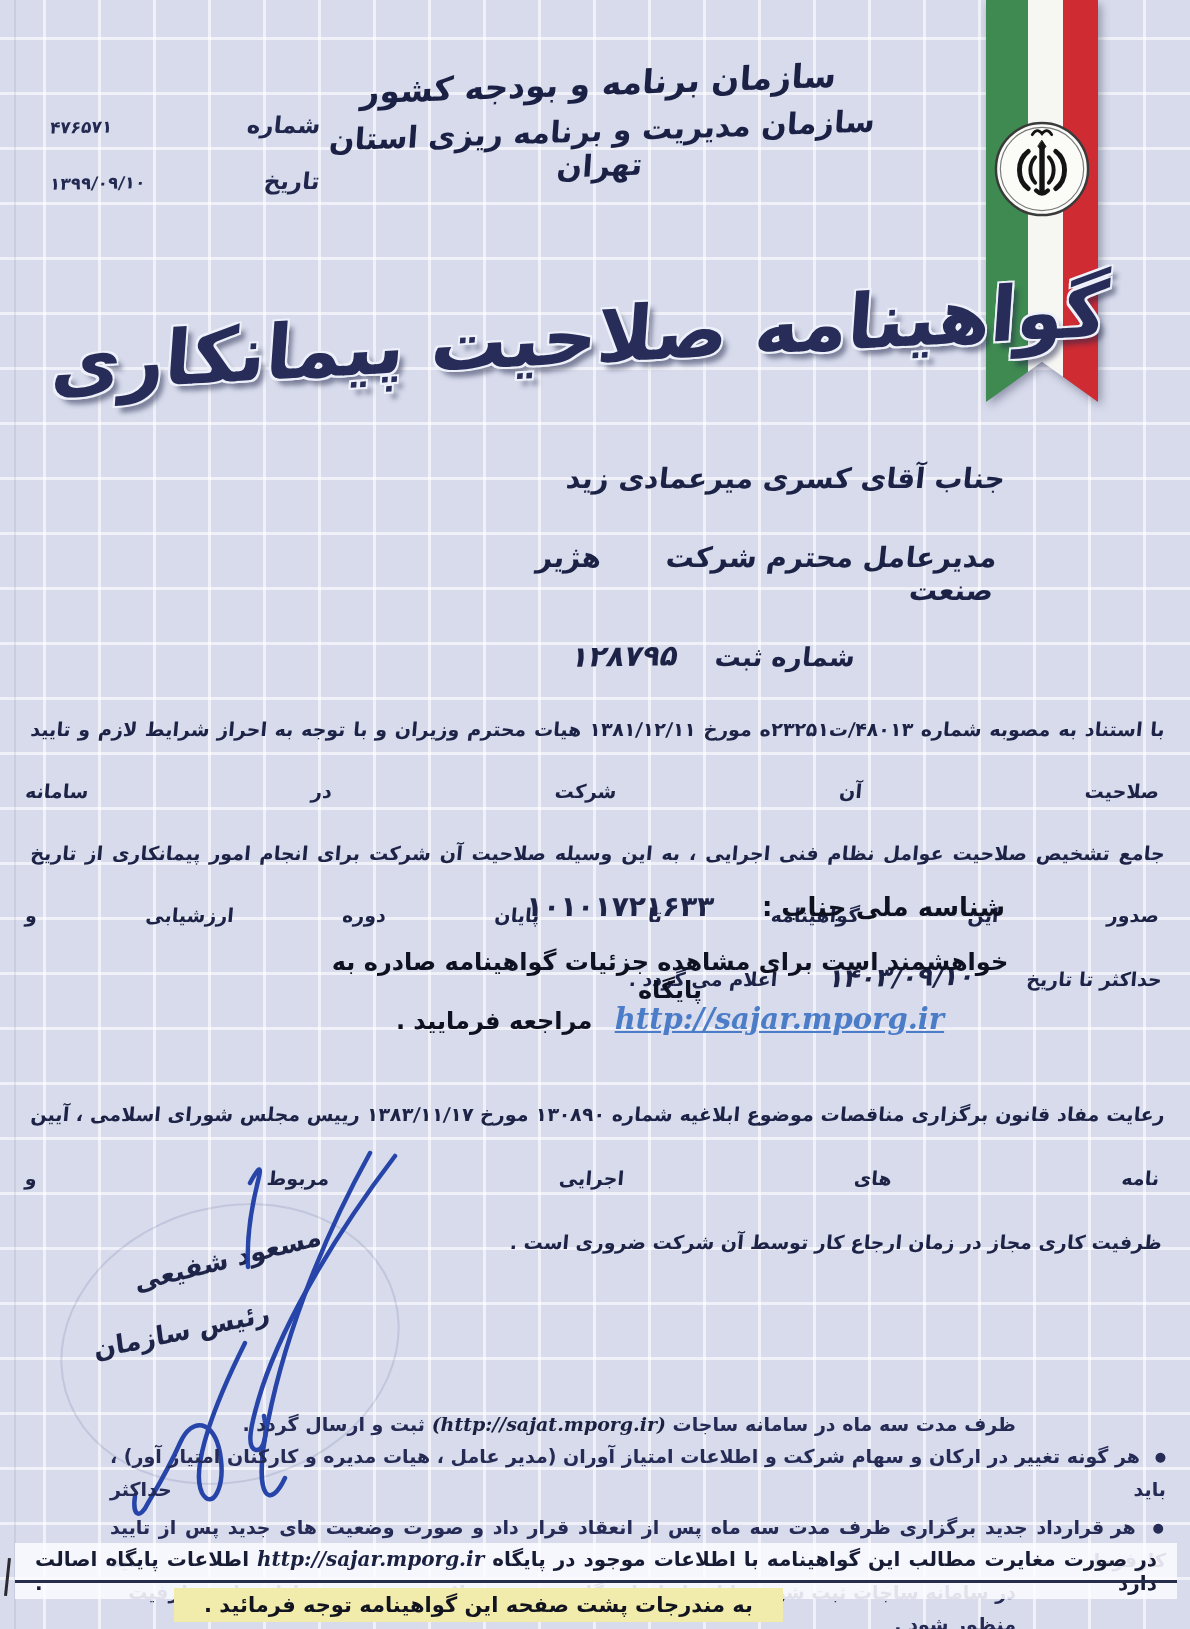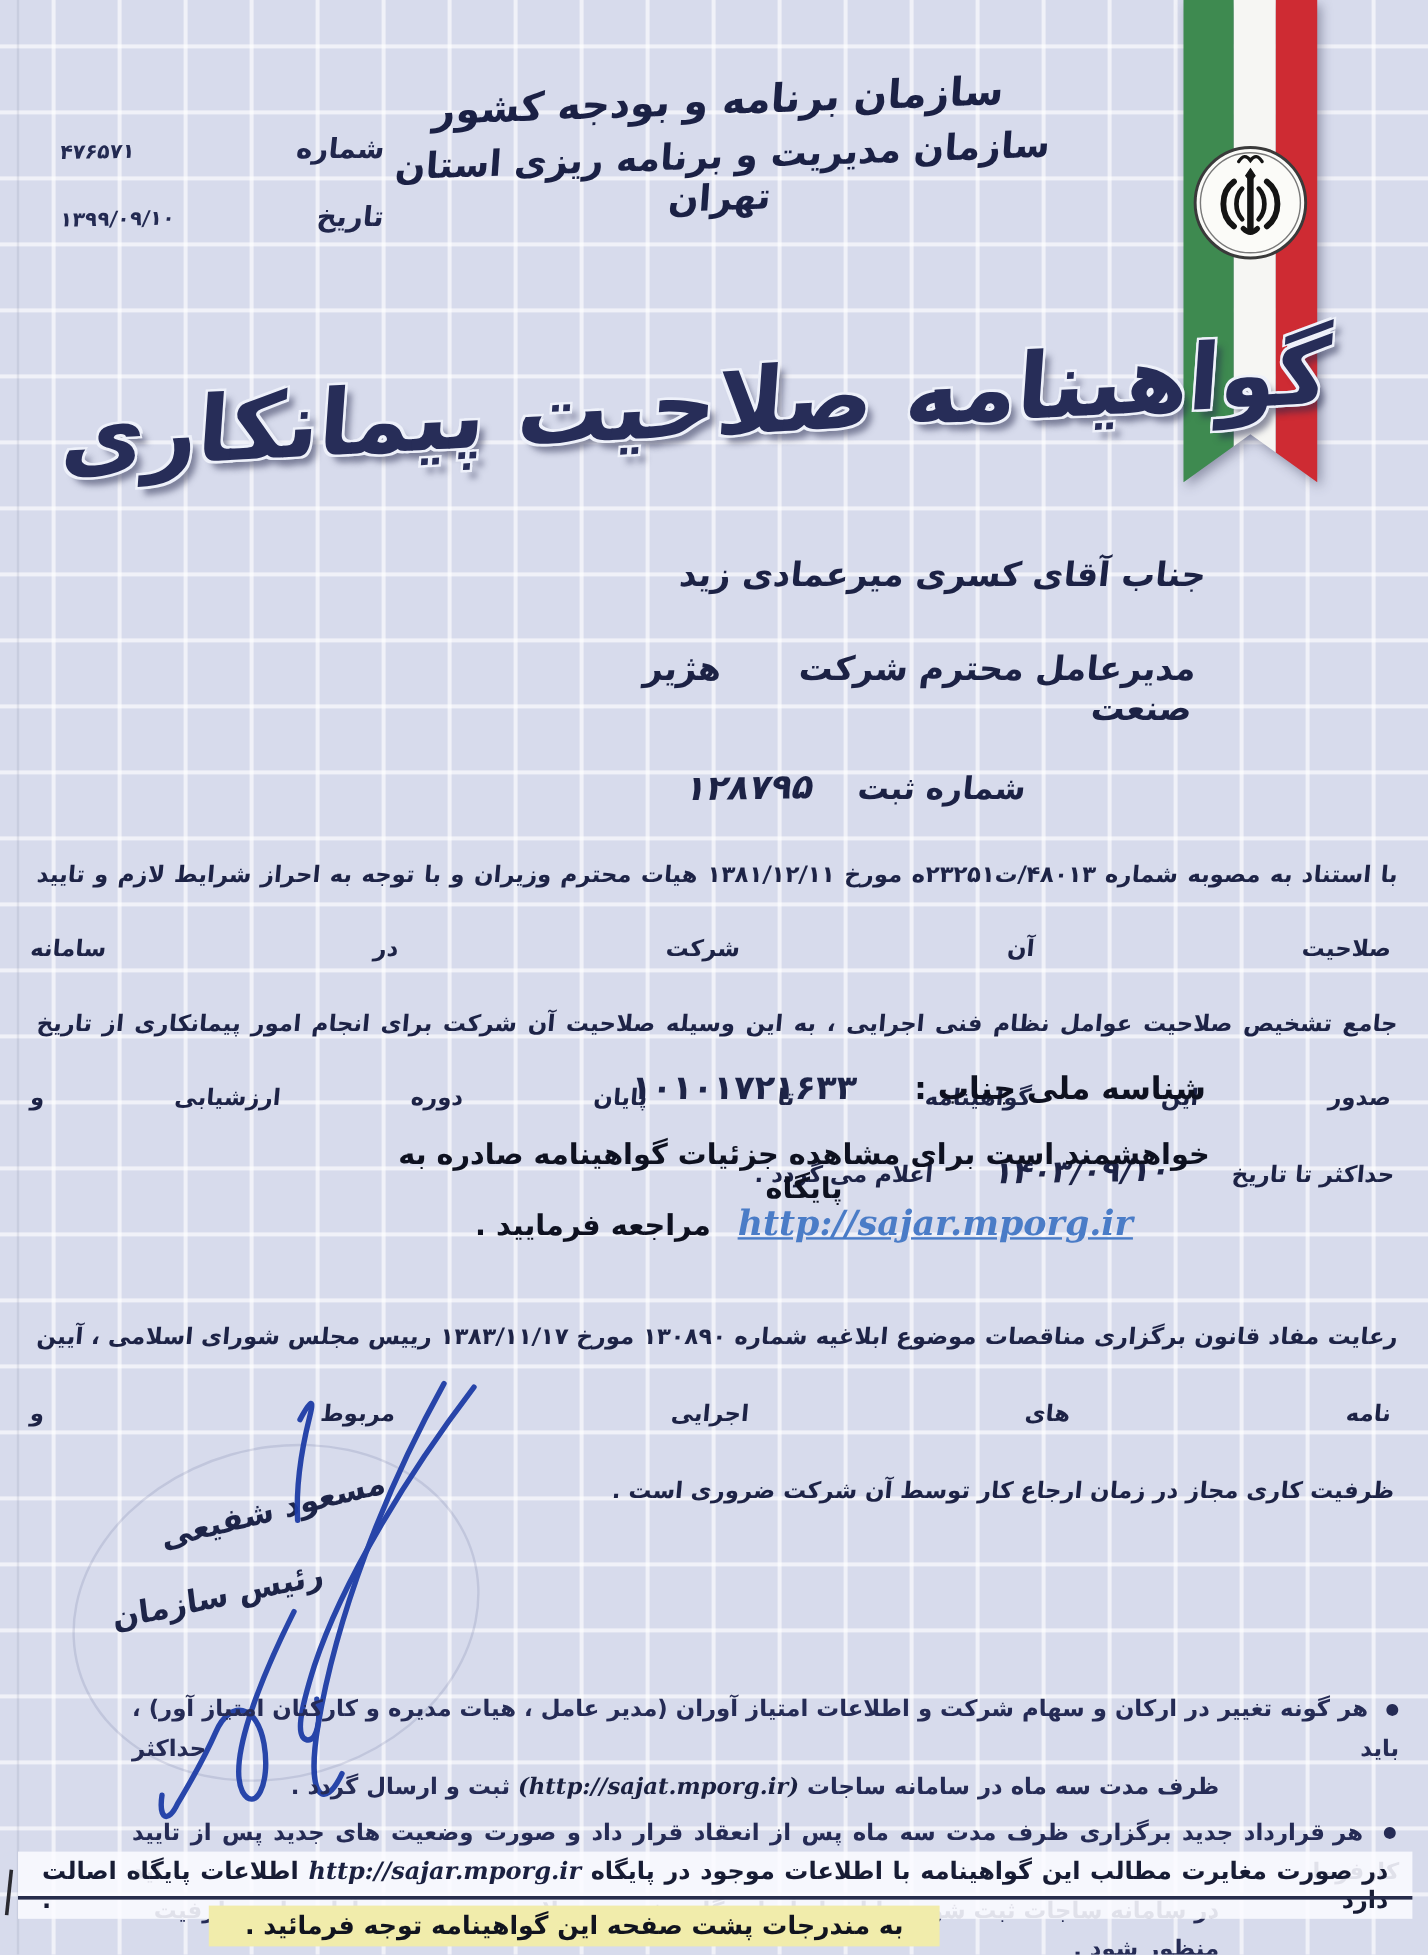--- a/index.html
+++ b/index.html
@@ -203,29 +203,29 @@
       <g stroke="#1e3da6" fill="none" stroke-width="4.5" stroke-linecap="round" opacity="0.95">
         <path d="M210 35 q 14 -26 8 -2 q -12 48 -10 86"></path>
         <path d="M355 8 C 300 80 245 170 222 240 C 210 278 206 300 216 302 C 224 303 228 285 224 268"></path>
         <path d="M330 5 C 280 95 240 200 225 290 C 215 350 230 362 245 330"></path>
         <path d="M205 195 C 175 255 150 320 162 345 C 172 363 186 340 180 305 C 174 272 152 268 140 295 C 128 322 118 338 108 355 C 100 372 92 368 95 348"></path>
       </g>
     </svg>
   </div>
 
   <div class="abs fns">
-    <div class="fnline fn-just">
-      <span class="bullet">●</span>
-      <span>هر گونه تغییر در ارکان و سهام شرکت و اطلاعات امتیاز آوران (مدیر عامل ، هیات مدیره و کارکنان امتیاز آور) ، باید حداکثر</span>
-    </div>
     <div class="fnline fn-cont">
       <span>ظرف مدت سه ماه در سامانه ساجات</span>
       <span class="url-dark">(http://sajat.mporg.ir)</span>
       <span>ثبت و ارسال گردد .</span>
     </div>
+    <div class="fnline fn-just">
+      <span class="bullet">●</span>
+      <span>هر گونه تغییر در ارکان و سهام شرکت و اطلاعات امتیاز آوران (مدیر عامل ، هیات مدیره و کارکنان امتیاز آور) ، باید حداکثر</span>
+    </div>
     <div class="fnline fn-just fn-gap">
       <span class="bullet">●</span>
       <span>هر قرارداد جدید برگزاری ظرف مدت سه ماه پس از انعقاد قرار داد و صورت وضعیت های جدید پس از تایید کارفرما باید</span>
     </div>
     <div class="fnline fn-cont">در سامانه ساجات ثبت شود ، تا امتیاز آنها هنگام تشخیص صلاحیت دوره بعد و آزاد سازی ظرفیت منظور شود .</div>
   </div>
 
   <div class="abs disclaimer">
     <span>در صورت مغایرت مطالب این گواهینامه با اطلاعات موجود در پایگاه</span>
     <span class="url-dark">http://sajar.mporg.ir</span>

